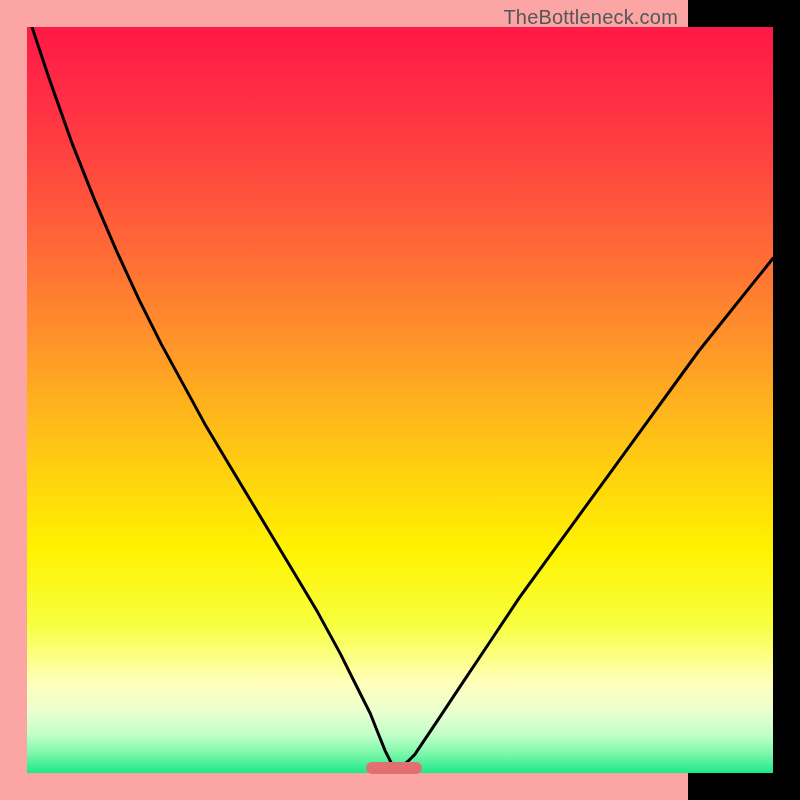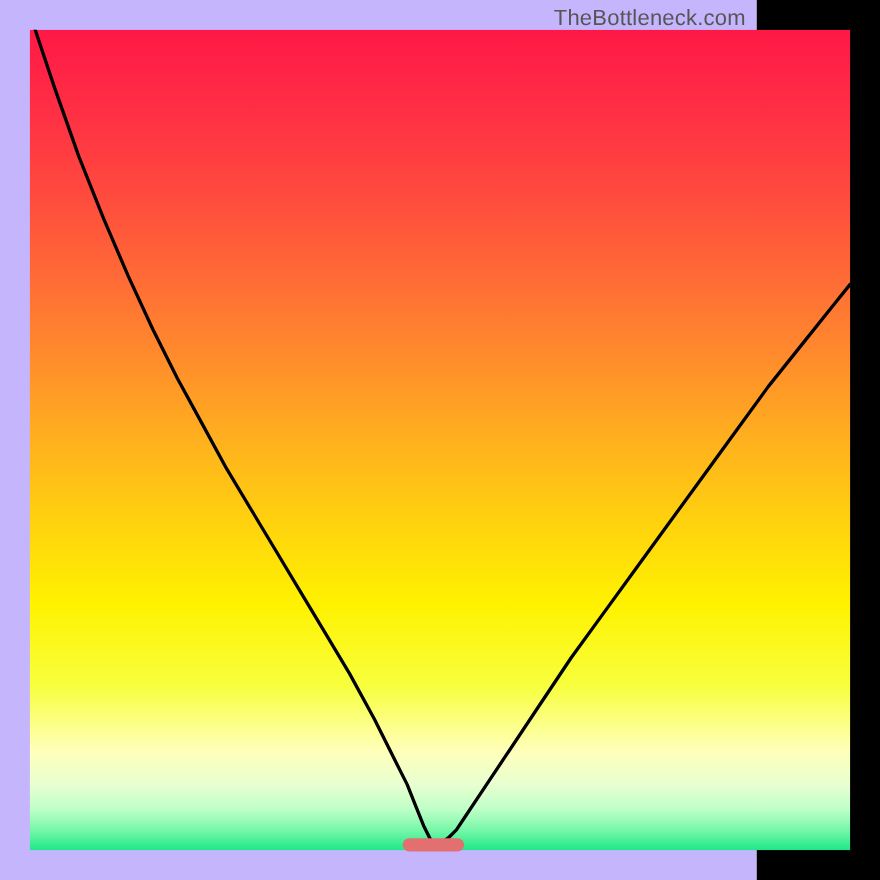--- a/index.html
+++ b/index.html
@@ -10,21 +10,21 @@
     background: #000;
     overflow: hidden;
     font-family: Arial, Helvetica, sans-serif;
   }
   .frame {
     position: absolute;
     left: 0;
     top: 0;
     width: 688px;
     height: 800px;
-    background: #c4b5fd;
+    background: #fca5a5;
   }
   .plot-area {
     position: absolute;
     left: 27px;
     top: 27px;
     width: 746px;
     height: 746px;
   }
   .gradient-bg {
     position: absolute;

